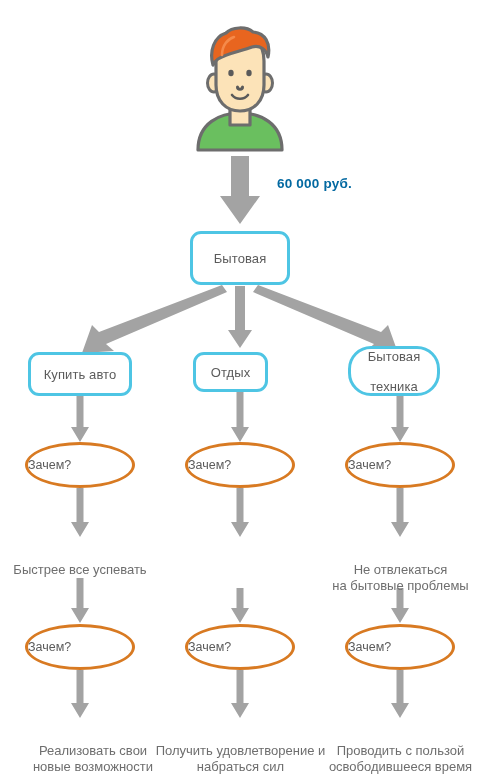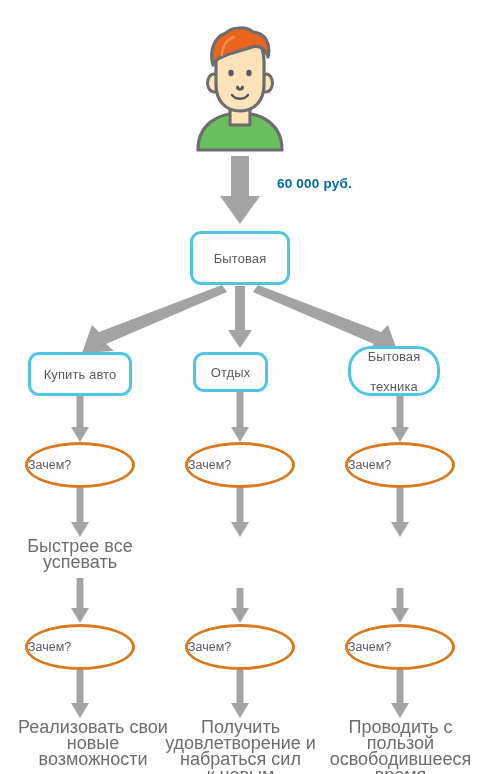--- a/index.html
+++ b/index.html
@@ -37,23 +37,24 @@
     display:flex;align-items:center;
     color:#5b5b5b;
     font-size:12.5px;
   }
 
   
   .cap{
     position:absolute;
     text-align:center;
     color:#6e6e6e;
-    font-size:18px;
+    font-size:13px;
     line-height:16px;
     white-space:pre-line;
+    margin-top:24px;
   }
 
   
   .money{
     position:absolute;
     font-weight:bold;
     font-size:13.5px;
     color:#0369a1;
     letter-spacing:.2px;
     white-space:nowrap;
@@ -166,20 +167,22 @@
     <span>
       <span>Бытовая</span><br>
       <span>техника</span>
     </span>
   </div>
 
   <div class="ell" style="left:345px;top:442px;width:110px;height:46px;">
     <span>Зачем?</span>
   </div>
 
+  <div class="cap" style="left:320px;top:538px;width:161px;">Не отвлекаться
+на бытовые проблемы</div>
 
   <div class="ell" style="left:345px;top:624px;width:110px;height:46px;">
     <span>Зачем?</span>
   </div>
 
   <div class="cap" style="left:320px;top:719px;width:161px;">Проводить с пользой
 освободившееся время</div>
 
 </div>
 

